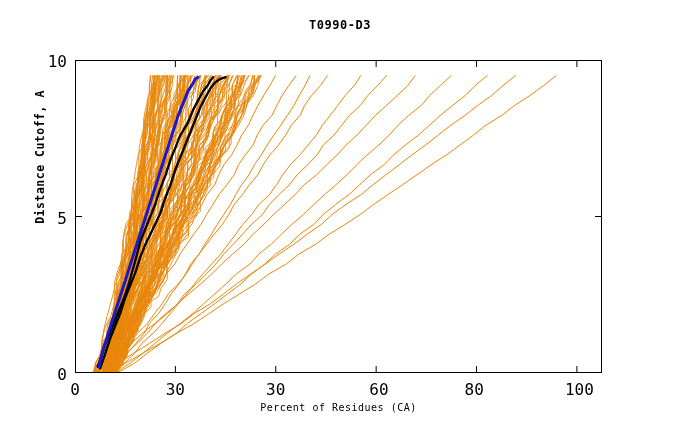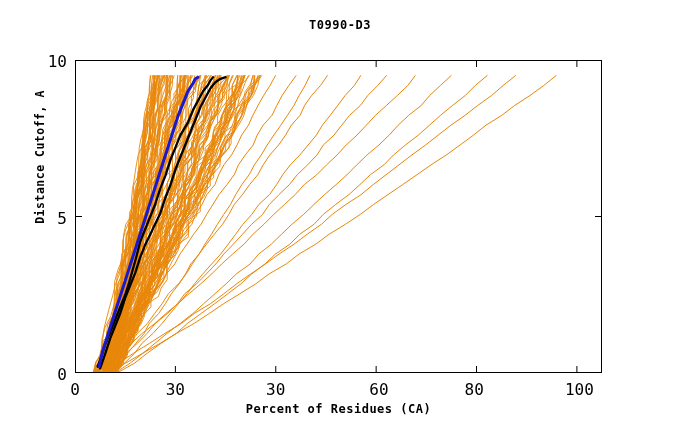--- a/index.html
+++ b/index.html
@@ -16,21 +16,21 @@
   #plotsvg{display:block;}
   #ylabel{
     position:absolute;left:-120px;top:150px;width:320px;text-align:center;
     transform:rotate(-90deg);transform-origin:center center;
     font-family:"DejaVu Sans Mono",monospace;font-size:11.5px;font-weight:bold;color:#000;
     letter-spacing:0.5px;
   }
   #ylabel-wrap{position:absolute;left:0;top:0;width:1px;height:1px;}
   #xlabel{
     position:absolute;left:75px;top:402px;width:527px;text-align:center;
-    font-family:"DejaVu Sans Mono",monospace;font-size:12px;font-weight:bold;color:#000;
+    font-family:"DejaVu Sans Mono",monospace;font-size:10px;font-weight:normal;color:#000;
     letter-spacing:0.5px;
   }
   .ticklabel{
     position:absolute;font-family:"DejaVu Sans Mono",monospace;font-size:16px;color:#000;
   }
 </style>
 </head>
 <body>
 
 <div id="root">

